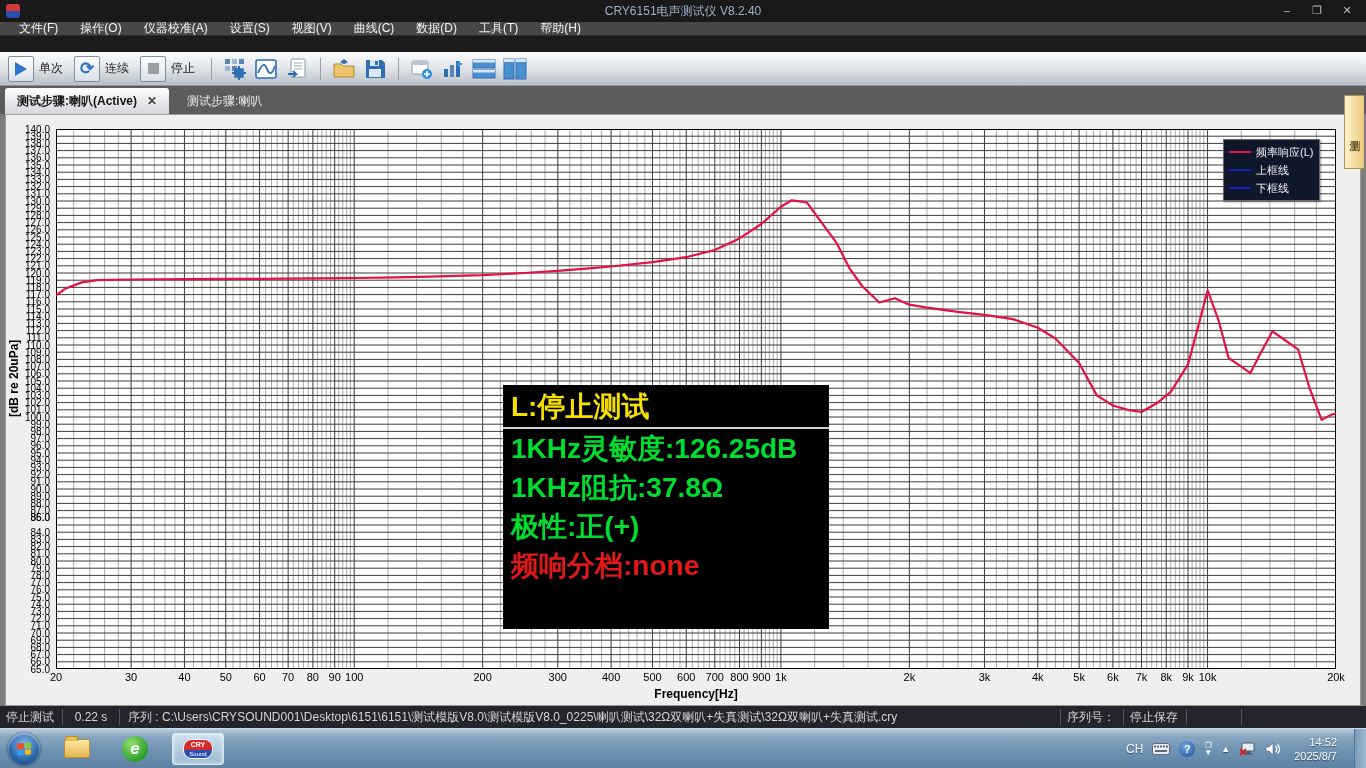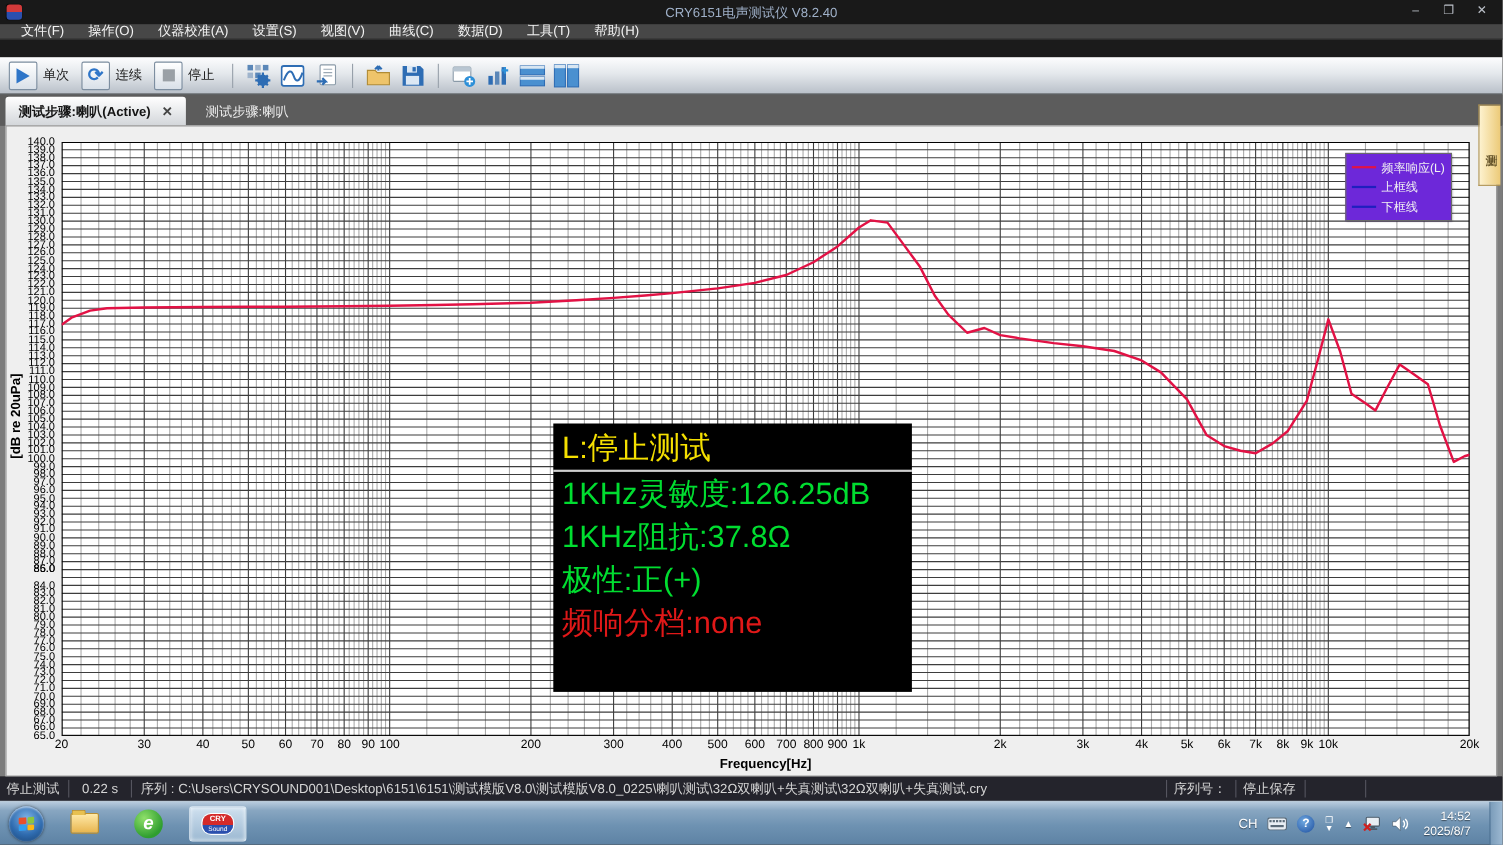--- a/index.html
+++ b/index.html
@@ -47,28 +47,28 @@
   .plot-region svg { position:absolute; left:0; top:0; width:100%; height:100%; }
   .y-labels { position:absolute; left:0; top:14px; width:47px; height:552px; }
   .y-label { position:absolute; right:3px; font-size:10px; line-height:11px; color:#000; }
   .x-labels { position:absolute; left:50px; top:556px; width:1280px; height:16px; }
   .x-label { position:absolute; transform:translateX(-50%); font-size:11px; color:#000; }
   .x-axis-title { position:absolute; left:50px; top:572px; width:1280px; text-align:center;
      font-size:12px; font-weight:bold; color:#000; }
   .y-axis-title { position:absolute; left:-2px; top:285px; width:20px; font-size:12px; font-weight:bold; color:#000;
      transform:rotate(-90deg); transform-origin:center; white-space:nowrap; }
 
-  .legend { position:absolute; left:1167px; top:10px; width:97px; background:#6d28d9; border:1px solid #6a6a6a;
+  .legend { position:absolute; left:1167px; top:10px; width:97px; background:#0f172a; border:1px solid #6a6a6a;
      box-shadow:1px 1px 2px rgba(0,0,0,.4); padding:3px 5px; }
   .legend-row { display:flex; align-items:center; height:18px; }
   .legend-sample { width:22px; height:2px; margin-right:5px; }
   .legend-text { font-size:11px; color:#f2f2f2; white-space:nowrap; }
 
   .overlay-box { position:absolute; left:447px; top:256px; width:326px; height:244px; background:#000; padding:2px 8px 0 8px; }
-  .overlay-line { font-size:28px; line-height:39px; font-weight:400; white-space:nowrap; letter-spacing:0px; }
+  .overlay-line { font-size:28px; line-height:39px; font-weight:700; white-space:nowrap; letter-spacing:0px; }
   .overlay-first { border-bottom:2px solid #cfcfcf; margin:0 -8px; padding:0 8px 1px 8px; }
 
   .side-tab { position:absolute; right:2px; top:95px; width:20px; height:74px;
      background:linear-gradient(90deg,#fdf2cf,#ecca78); border:1px solid #b09352; border-right:none;
      display:flex; align-items:center; justify-content:center; z-index:40; }
   .side-tab span { writing-mode:vertical-rl; font-size:11px; color:#5a4a22; }
 
   
   .statusbar { position:absolute; left:0; top:706px; width:1366px; height:22px; background:#24242c;
      display:flex; align-items:center; font-size:12px; color:#d6d6d6; }

